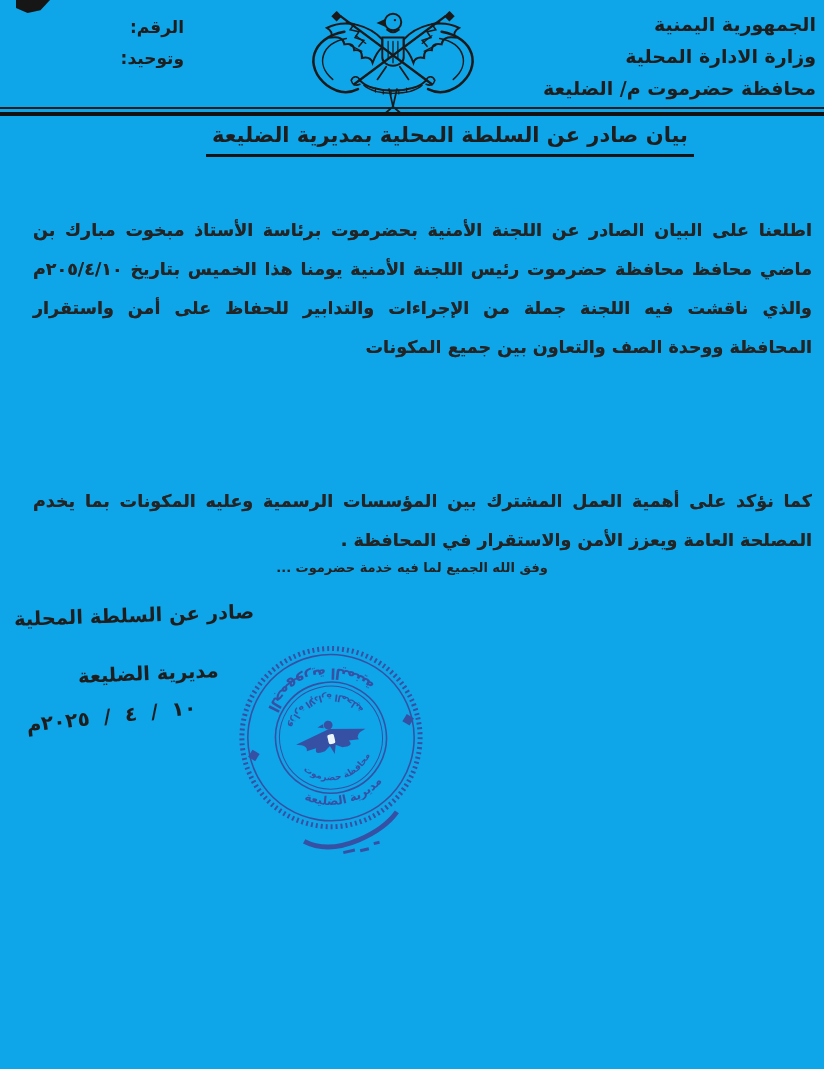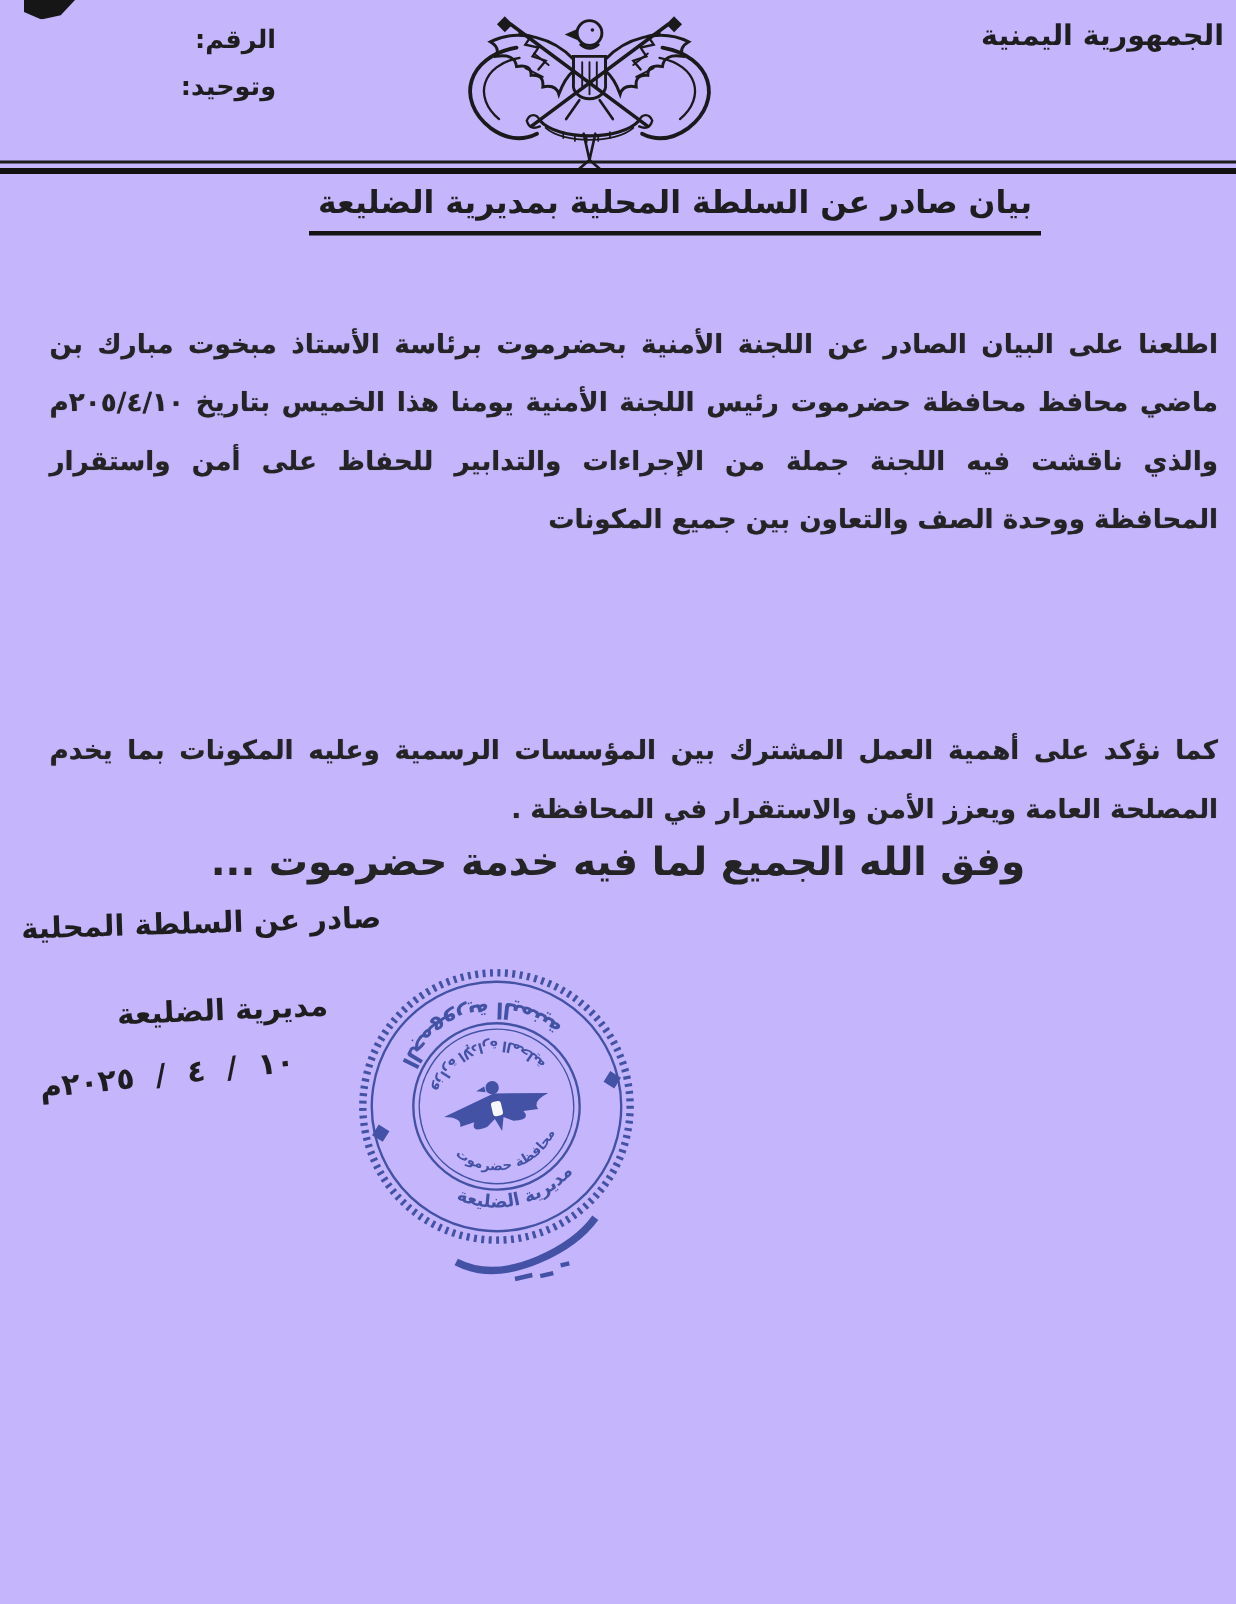--- a/index.html
+++ b/index.html
@@ -1,18 +1,18 @@
 <!DOCTYPE html>
 <html lang="ar"><head>
 <meta charset="utf-8">
 <style>
   html,body{margin:0;padding:0;background:#e8e8e8;}
   .page{
     position:relative; width:824px; height:1069px; margin:0 auto;
-    background:#c4b5fd; overflow:hidden;
+    background:#0ea5e9; overflow:hidden;
     font-family:"DejaVu Sans", sans-serif;
     font-weight:bold; color:#1e1e1e;
     direction:rtl;
   }
   .corner-mark{
     position:absolute; left:16px; top:0; width:34px; height:13px;
     background:#161616;
     clip-path:polygon(0 0,100% 0,72% 78%,34% 100%,0 62%);
   }
   .hdr-right{
@@ -36,21 +36,21 @@
     font-size:17.5px; line-height:39px;
     text-align:justify; color:#242424;
     text-shadow:0 0 0.5px rgba(20,20,20,.55);
     margin-left:11px;
   }
   .p1{ top:193px; }
   .p2{ top:350px; }
   .p3{ top:464px; }
   .closing{
     position:absolute; top:560px; left:0; width:824px;
-    text-align:center; font-size:26px; color:#242424;
+    text-align:center; font-size:13px; color:#242424;
   }
   .sig1{ position:absolute; top:604px; left:14px; font-size:19.5px;
          transform:rotate(-1.8deg); white-space:nowrap;}
   .sig2{ position:absolute; top:662px; left:78px; font-size:19.5px;
          transform:rotate(-2.5deg); white-space:nowrap;}
   .sig-date{ position:absolute; top:704px; left:26px; font-size:20px;
          word-spacing:7px; transform:rotate(-6deg); white-space:nowrap;}
   .stamp{
     position:absolute; left:236px; top:641px; width:198px; height:228px;
     transform:rotate(-13deg); opacity:.92;
@@ -107,20 +107,22 @@
       <path d="M144,80 C146,75 151,75 153,80 q-2,7 -9,4" stroke-width="1.6"></path>
       <path d="M92,88 v4 M100,90 v4 M108,91 v4 M116,90 v4 M124,88 v4" stroke-width="1.2"></path>
 
       <path d="M106,89 L110,107 L114,89" stroke-width="1.8"></path>
       <path d="M110,107 l-7,6 M110,107 l7,6" stroke-width="1.8"></path>
     </g>
   </svg>
 
   <div class="hdr-right">
     <div>الجمهورية اليمنية</div>
+    <div>وزارة الادارة المحلية</div>
+    <div>محافظة حضرموت م/ الضليعة</div>
   </div>
 
   <div class="rule-thin"></div>
   <div class="rule-thick"></div>
 
   <div class="title-wrap">
     <span class="title-inner">بيان صادر عن السلطة المحلية بمديرية الضليعة</span>
   </div>
 
   <p class="para p1">اطلعنا على البيان الصادر عن اللجنة الأمنية بحضرموت برئاسة الأستاذ مبخوت مبارك بن ماضي محافظ محافظة حضرموت رئيس اللجنة الأمنية  يومنا هذا الخميس بتاريخ ٢٠٥/٤/١٠م  والذي ناقشت فيه اللجنة جملة من الإجراءات والتدابير للحفاظ على أمن واستقرار المحافظة ووحدة الصف والتعاون بين جميع المكونات</p>

